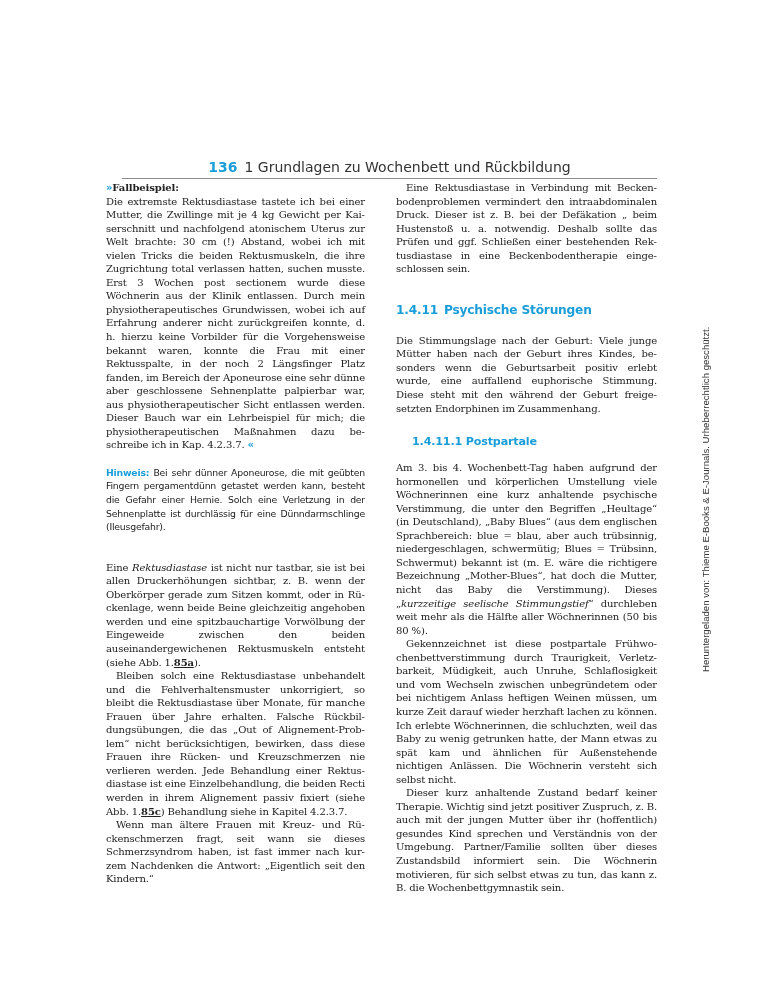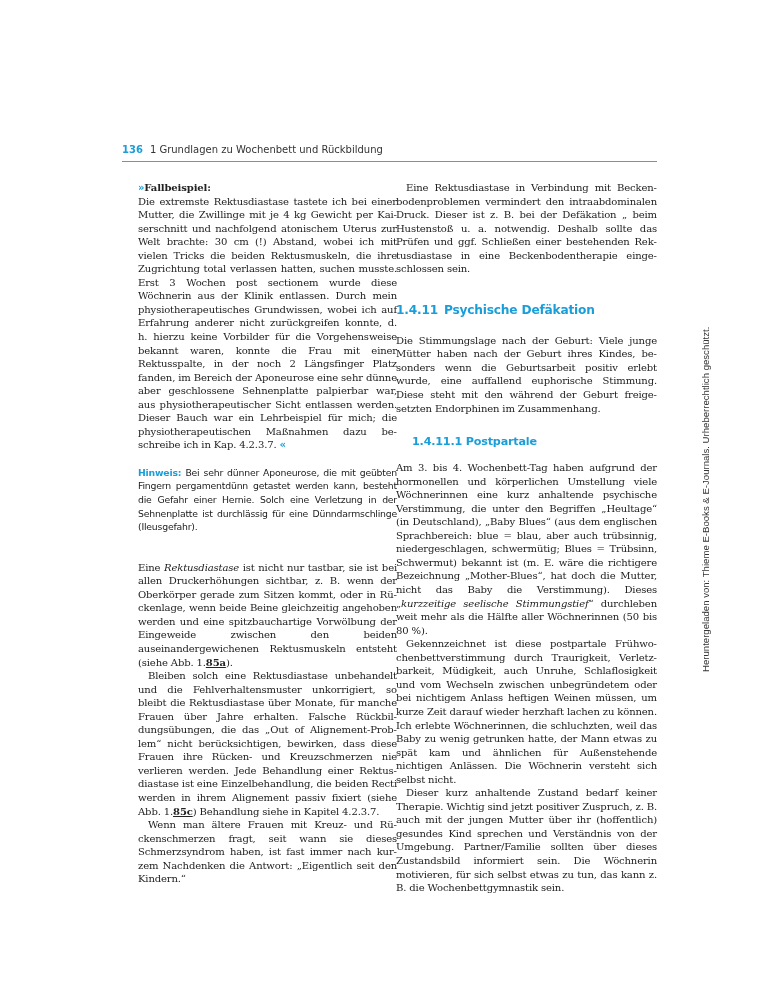--- a/index.html
+++ b/index.html
@@ -1,32 +1,33 @@
 <!DOCTYPE html>
 <html><head>
 <meta charset="utf-8">
 <style>
   html, body { margin: 0; padding: 0; }
   body {
     width: 768px; height: 994px; background: #ffffff; position: relative; overflow: hidden;
     font-family: "DejaVu Serif", "Liberation Serif", serif; color: #222;
   }
   .header {
-    position: absolute; left: 122px; top: 142px; width: 535px; height: 19px;
+    position: absolute; left: 122px; top: 159px; width: 535px; height: 19px;
     border-bottom: 1px solid #8c8c8c;
-    font-family: "DejaVu Sans", "Liberation Sans", sans-serif; font-size: 10px; line-height: 16px;
+    font-family: "DejaVu Sans", "Liberation Sans", sans-serif; font-size: 14px; line-height: 16px;
     color: #333;
+    text-align: center;
   }
   .header .pno { color: #1a9ed9; font-weight: bold; margin-right: 7px; }
   .col {
     position: absolute; top: 181px; width: 259px;
     font-size: 10.05px; line-height: 13.55px; letter-spacing: -0.15px;
     text-align: justify; hyphens: manual;
   }
-  .col.left { left: 138px; }
+  .col.left { left: 106px; }
   .col.right { left: 396px; width: 261px; }
   p { margin: 0; }
   p.ind { text-indent: 10px; }
   .case-title { font-weight: bold; color: #222; }
   .marker { color: #1a9ed9; font-weight: bold; font-family: "DejaVu Sans", sans-serif; }
   .note {
     font-family: "DejaVu Sans", "Liberation Sans", sans-serif; font-size: 9.3px; line-height: 13.55px;
     letter-spacing: -0.2px; margin-top: 14px;
   }
   .note .lbl { color: #1a9ed9; font-weight: bold; }
@@ -72,21 +73,21 @@
   <div class="gap"></div>
 
   <p><span>Eine </span><em>Rektusdiastase</em><span> ist nicht nur tastbar, sie ist bei allen Druckerhöhungen sichtbar, z. B. wenn der Oberkörper gerade zum Sitzen kommt, oder in Rü­ckenlage, wenn beide Beine gleichzeitig angeho­ben werden und eine spitzbauchartige Vorwöl­bung der Eingeweide zwischen den beiden auseinandergewichenen Rektusmuskeln entsteht (siehe Abb. 1.</span><b>85a</b><span>).</span></p>
   <p class="ind"><span>Bleiben solch eine Rektusdiastase unbehandelt und die Fehlverhaltensmuster unkorrigiert, so bleibt die Rektusdiastase über Monate, für man­che Frauen über Jahre erhalten. Falsche Rückbil­dungsübungen, die das „Out of Alignement-Prob­lem“ nicht berücksichtigen, bewirken, dass diese Frauen ihre Rücken- und Kreuzschmerzen nie verlieren werden. Jede Behandlung einer Rektus­diastase ist eine Einzelbehandlung, die beiden Recti werden in ihrem Alignement passiv fixiert (siehe Abb. 1.</span><b>85c</b><span>) Behandlung siehe in Kapitel 4.2.3.7.</span></p>
   <p class="ind">Wenn man ältere Frauen mit Kreuz- und Rü­ckenschmerzen fragt, seit wann sie dieses Schmerzsyndrom haben, ist fast immer nach kur­zem Nachdenken die Antwort: „Eigentlich seit den Kindern.“</p>
 </div>
 
 <div class="col right">
   <p class="ind">Eine Rektusdiastase in Verbindung mit Becken­bodenproblemen vermindert den intraabdomina­len Druck. Dieser ist z. B. bei der Defäkation „ beim Hustenstoß u. a. notwendig. Deshalb sollte das Prüfen und ggf. Schließen einer bestehenden Rek­tusdiastase in eine Beckenbodentherapie einge­schlossen sein.</p>
 
-  <h2><span class="num">1.4.11</span><span>Psychische Defäkation</span></h2>
+  <h2><span class="num">1.4.11</span><span>Psychische Störungen</span></h2>
 
   <p>Die Stimmungslage nach der Geburt: Viele junge Mütter haben nach der Geburt ihres Kindes, be­sonders wenn die Geburtsarbeit positiv erlebt wurde, eine auffallend euphorische Stimmung. Diese steht mit den während der Geburt freige­setzten Endorphinen im Zusammenhang.</p>
 
   <h3><span>1.4.11.1</span> <span>Postpartale</span></h3>
 
   <p><span>Am 3. bis 4. Wochenbett-Tag haben aufgrund der hormonellen und körperlichen Umstellung viele Wöchnerinnen eine kurz anhaltende psychische Verstimmung, die unter den Begriffen „Heultage“ (in Deutschland), „Baby Blues“ (aus dem eng­lischen Sprachbereich: blue = blau, aber auch trübsinnig, niedergeschlagen, schwermütig; Blues = Trübsinn, Schwermut) bekannt ist (m. E. wäre die richtigere Bezeichnung „Mother-Blues“, hat doch die Mutter, nicht das Baby die Verstim­mung). Dieses „</span><em>kurzzeitige seelische Stimmungs­tief</em><span>“ durchleben weit mehr als die Hälfte aller Wöchnerinnen (50 bis 80 %).</span></p>
   <p class="ind">Gekennzeichnet ist diese postpartale Frühwo­chenbettverstimmung durch Traurigkeit, Verletz­barkeit, Müdigkeit, auch Unruhe, Schlaflosigkeit und vom Wechseln zwischen unbegründetem oder bei nichtigem Anlass heftigen Weinen müs­sen, um kurze Zeit darauf wieder herzhaft lachen zu können. Ich erlebte Wöchnerinnen, die schluchzten, weil das Baby zu wenig getrunken hatte, der Mann etwas zu spät kam und ähnlichen für Außenstehende nichtigen Anlässen. Die Wöch­nerin versteht sich selbst nicht.</p>
   <p class="ind">Dieser kurz anhaltende Zustand bedarf keiner Therapie. Wichtig sind jetzt positiver Zuspruch, z. B. auch mit der jungen Mutter über ihr (hoffent­lich) gesundes Kind sprechen und Verständnis von der Umgebung. Partner/Familie sollten über die­ses Zustandsbild informiert sein. Die Wöchnerin motivieren, für sich selbst etwas zu tun, das kann z. B. die Wochenbettgymnastik sein.</p>
 </div>
 

